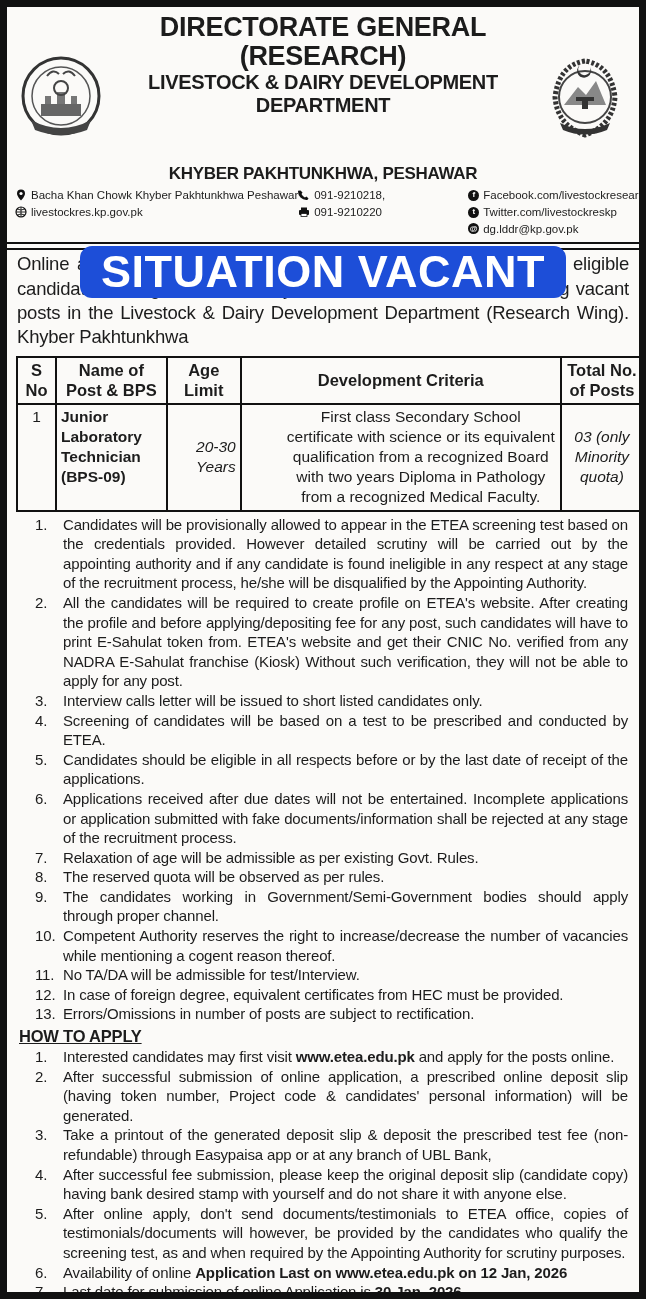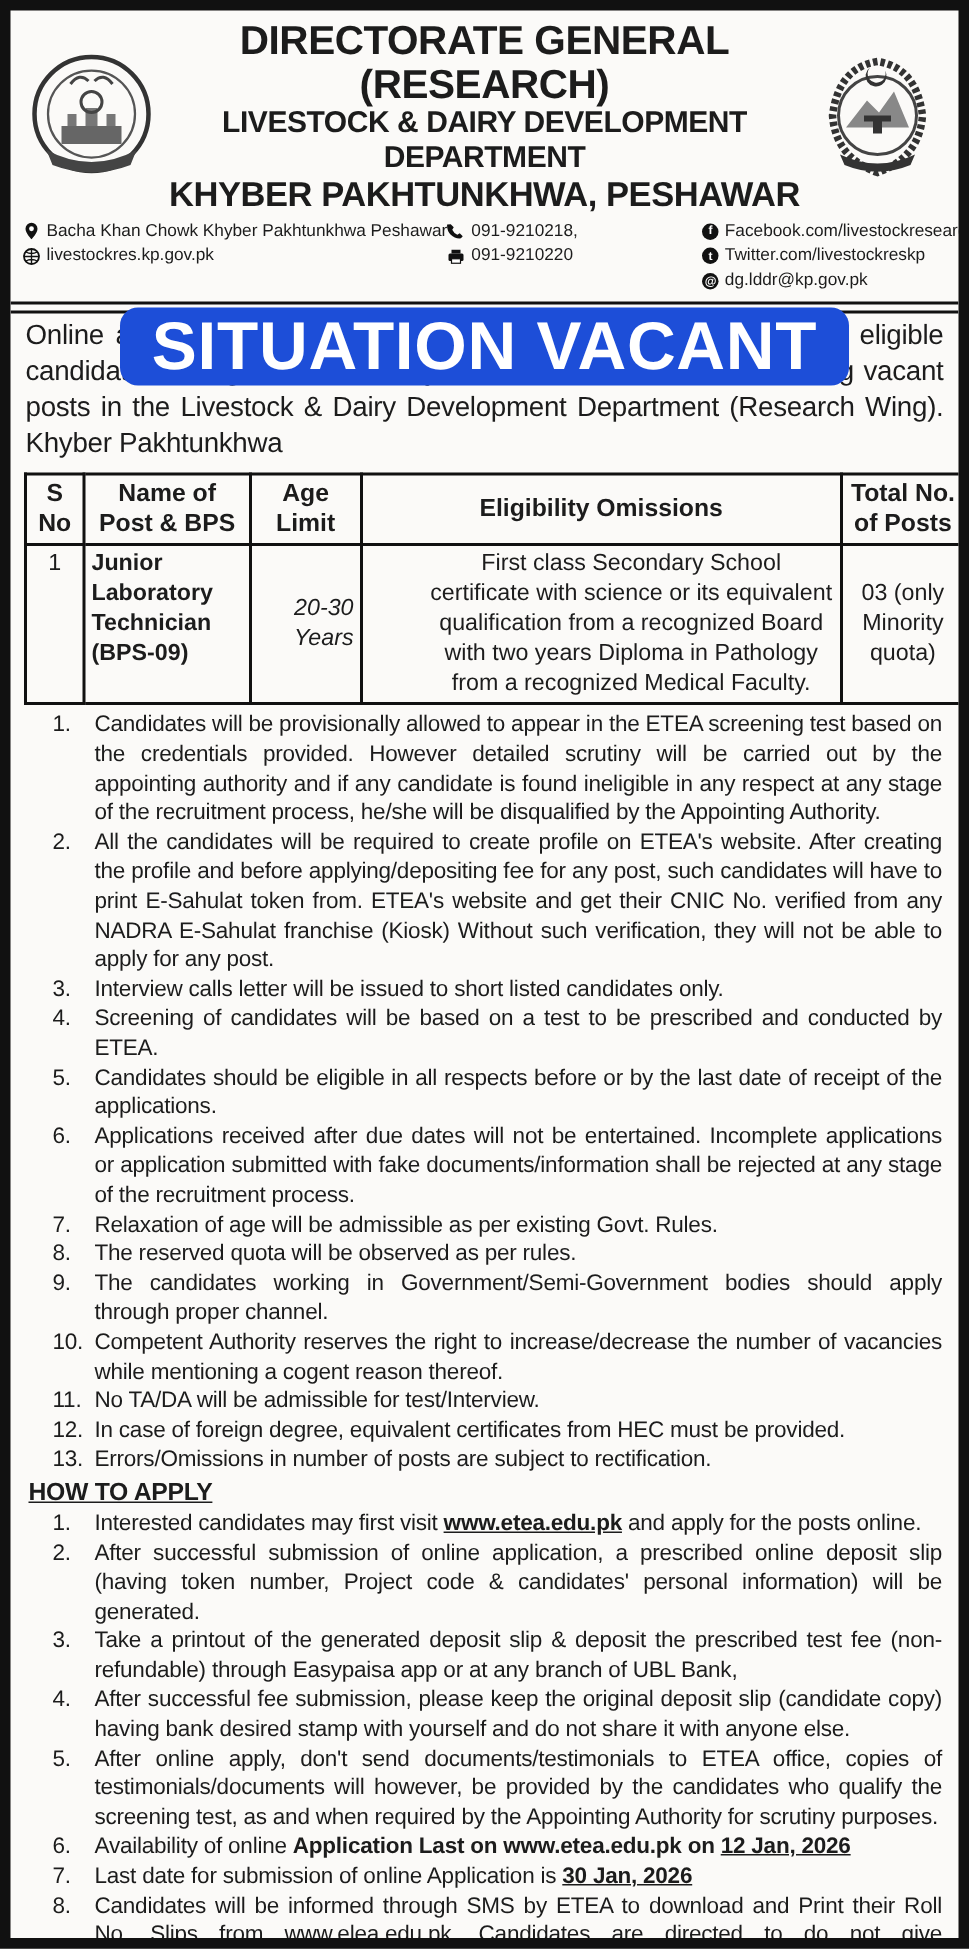--- a/index.html
+++ b/index.html
@@ -6,21 +6,21 @@
   .page{width:646px;height:1299px;background:#111;padding:7px;box-sizing:border-box;
         font-family:"Liberation Sans",sans-serif;color:#1c1c1c;position:relative;}
   .sheet{background:#fbfaf8;width:100%;height:100%;box-sizing:border-box;overflow:hidden;
          display:flex;flex-direction:column;position:relative;}
   
   .hdr{display:flex;align-items:center;padding:6px 6px 2px 6px;}
   .hdr .logo{flex:0 0 96px;display:flex;justify-content:center;}
   .hdr .titles{flex:1;text-align:center;letter-spacing:-0.3px;}
   .t1{font-size:27px;font-weight:bold;line-height:1.08;}
   .t2{font-size:20px;font-weight:bold;line-height:1.12;}
-  .t3{font-size:23px;font-weight:bold;line-height:1.15;}
+  .t3{font-size:17px;font-weight:bold;line-height:1.15;margin-top:48px;}
   .contact{display:flex;padding:2px 8px 6px 8px;font-size:11.5px;line-height:1.3;
            border-bottom:2px solid #111;}
   .c-col{display:flex;flex-direction:column;gap:2px;}
   .c1{flex:0 0 235px;}
   .c2{flex:0 0 170px;}
   .c3{flex:1;}
   .c-line{display:flex;align-items:center;gap:4px;white-space:nowrap;}
   .ic{display:inline-flex;width:12px;height:12px;flex:0 0 12px;align-items:center;justify-content:center;}
   .ic svg{width:12px;height:12px;}
   .badge{width:11px;height:11px;border-radius:50%;background:#111;color:#fff;
@@ -37,29 +37,29 @@
   table{border-collapse:collapse;margin:3px 9px;width:628px;table-layout:fixed;}
   th,td{border:2px solid #111;padding:2px 4px;vertical-align:middle;}
   th{font-size:16.5px;font-weight:bold;text-align:center;white-space:pre-line;line-height:1.25;}
   td{font-size:15.5px;line-height:1.3;}
   .col-sno{width:38px;} .col-post{width:108px;} .col-age{width:72px;}
   .col-elig{width:312px;} .col-total{width:80px;}
   .td-sno{text-align:center;vertical-align:top;}
   .td-post{font-weight:bold;vertical-align:top;}
   .td-age{text-align:right;font-style:italic;}
   .td-elig{text-align:center;padding-left:44px;}
-  .td-total{text-align:center;}
+  .td-total{text-align:center;font-style:italic;}
   
   .sec-h{font-size:16.5px;font-weight:bold;text-decoration:underline;margin:3px 0 1px 12px;letter-spacing:-0.2px;}
   .list{margin:0 11px 0 12px;}
   .li{display:flex;font-size:15px;line-height:19.6px;letter-spacing:-0.15px;}
   .li .num{flex:0 0 44px;padding-left:16px;box-sizing:border-box;}
   .li .txt{flex:1;text-align:justify;}
   .b{font-weight:bold;}
-  .u{text-decoration:underline;}
+  .u{}
   .emblem svg{display:block;}
 </style>
 </head>
 <body>
 
 <div class="page">
   <div class="sheet">
 
     <div class="hdr">
       <div class="logo emblem">
@@ -162,21 +162,21 @@
           <col class="col-total">
       </colgroup>
       <thead>
         <tr>
           <th>S
 No</th>
           <th>Name of
 Post &amp; BPS</th>
           <th>Age
 Limit</th>
-          <th>Eligibility Omissions</th>
+          <th>Development Criteria</th>
           <th>Total No.
 of Posts</th>
         </tr>
       </thead>
       <tbody>
         <tr>
           <td class="td-sno">1</td>
           <td class="td-post">Junior Laboratory Technician (BPS-09)</td>
           <td class="td-age">20-30 Years</td>
           <td class="td-elig">First class Secondary School certificate with science or its equivalent qualification from a recognized Board with two years Diploma in Pathology from a recognized Medical Faculty.</td>

